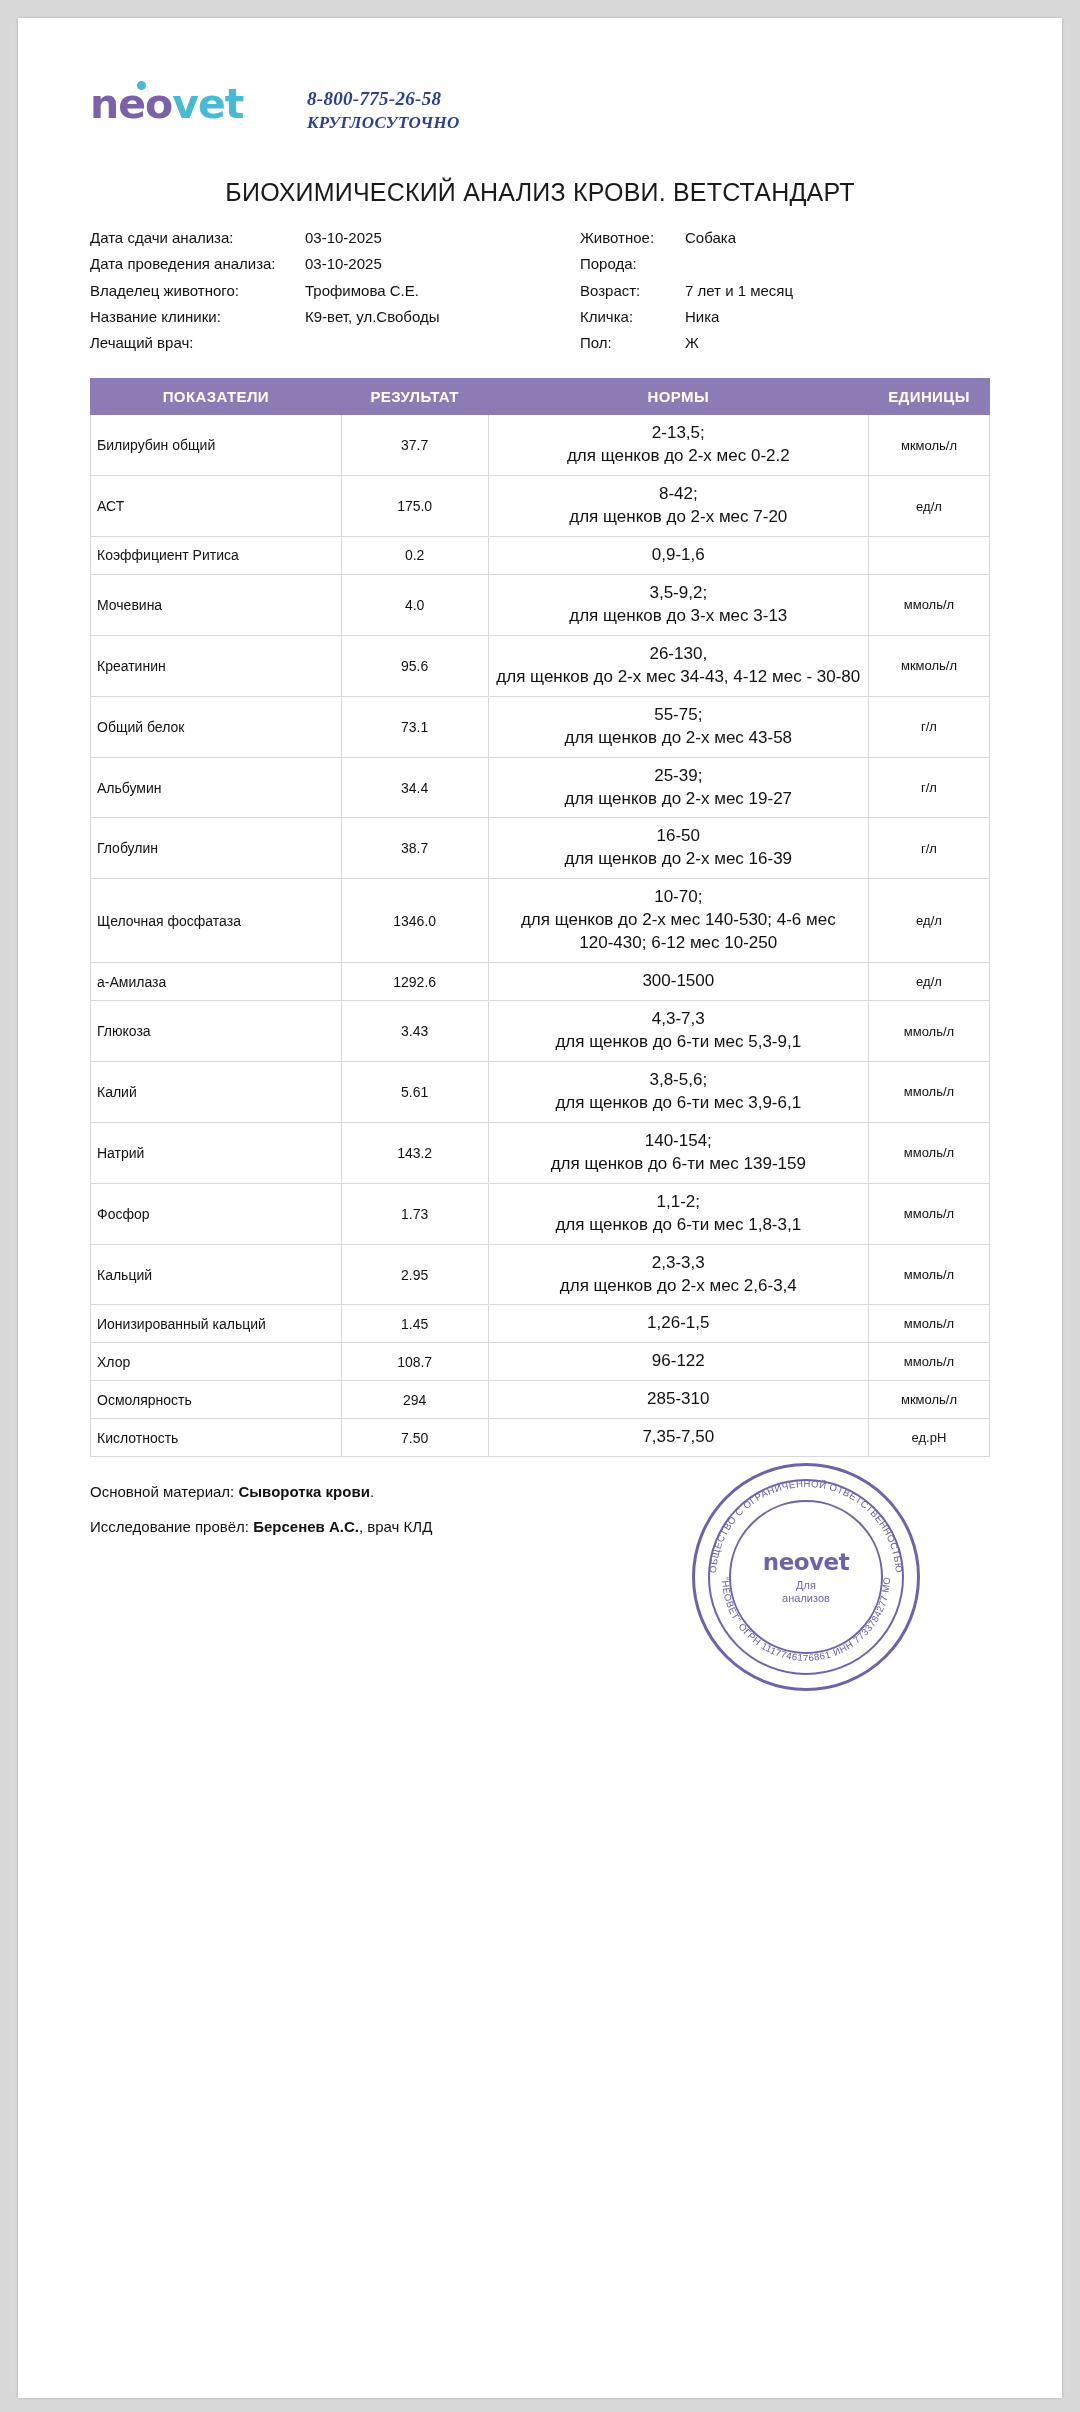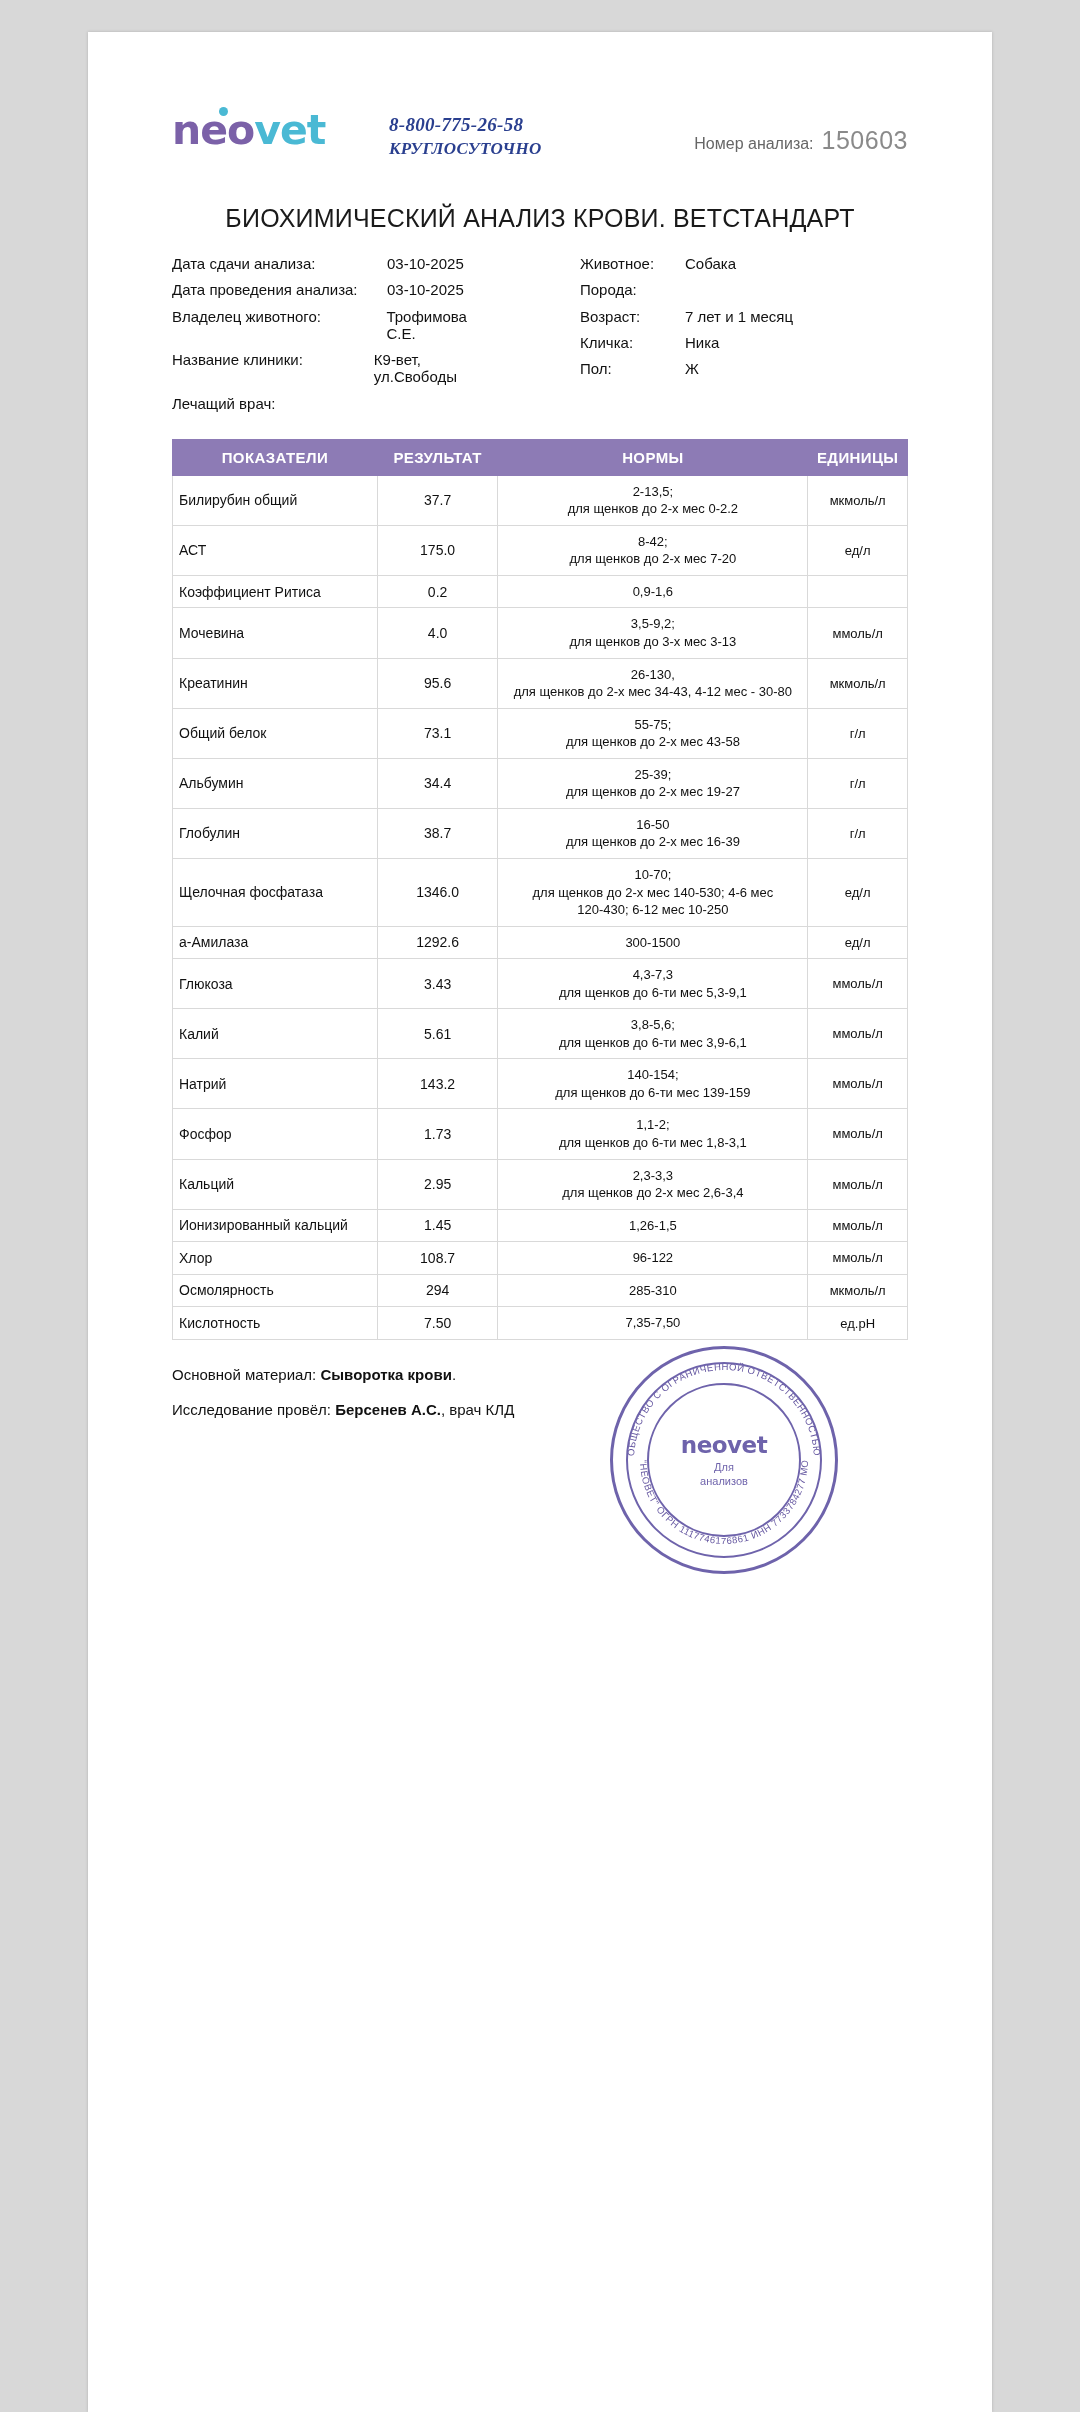--- a/index.html
+++ b/index.html
@@ -8,26 +8,26 @@
     background: #d8d8d8;
   }
   body {
     width: 1080px;
     min-height: 2412px;
     font-family: "Liberation Sans", sans-serif;
     -webkit-font-smoothing: antialiased;
   }
   .page {
     position: relative;
-    width: 904px;
-    margin: 32px auto 0 auto;
+    width: 1044px;
+    margin: 18px auto 0 auto;
     min-height: 2380px;
     background: #ffffff;
     box-shadow: 0 0 3px rgba(0,0,0,0.18);
-    padding: 12px;
+    padding: 0;
     box-sizing: border-box;
   }
   .inner {
     padding: 60px 72px 0 72px;
   }
 
   
   .header {
     display: flex;
     align-items: flex-start;
@@ -144,21 +144,21 @@
     border: 1px solid #8d7bb5;
   }
   table.results td {
     border: 1px solid #d9d9d9;
     padding: 7px 6px;
     color: #111;
     vertical-align: middle;
   }
   td.c-name { text-align: left; padding-left: 10px; }
   td.c-res  { text-align: center; }
-  td.c-norm { text-align: center; line-height: 1.35; font-size: 13px; }
+  td.c-norm { text-align: center; line-height: 1.35; font-size: 17px; }
   td.c-unit { text-align: center; font-size: 13px; }
 
   
   .footer {
     margin-top: 26px;
     font-size: 15px;
     color: #111;
     position: relative;
   }
   .footer-row { margin-bottom: 18px; }
@@ -229,23 +229,20 @@
     <div class="header">
       <div class="logo">
         <span class="logo-text">
           <span>neo</span><span class="vet">vet</span>
           <span class="logo-dot"></span>
         </span>
       </div>
       <div class="phone-block">
         <div class="phone">8-800-775-26-58</div>
         <div class="phone-sub">КРУГЛОСУТОЧНО</div>
-      </div>
-      <div class="analysis-no">
-        <span class="label">Номер анализа:</span><span class="value">150603</span>
       </div>
     </div>
 
     <div class="doc-title">БИОХИМИЧЕСКИЙ АНАЛИЗ КРОВИ. ВЕТСТАНДАРТ</div>
 
     <div class="meta">
       <div class="meta-col left">
           <div class="meta-row">
             <div class="meta-label">Дата сдачи анализа:</div>
             <div class="meta-value">03-10-2025</div>

